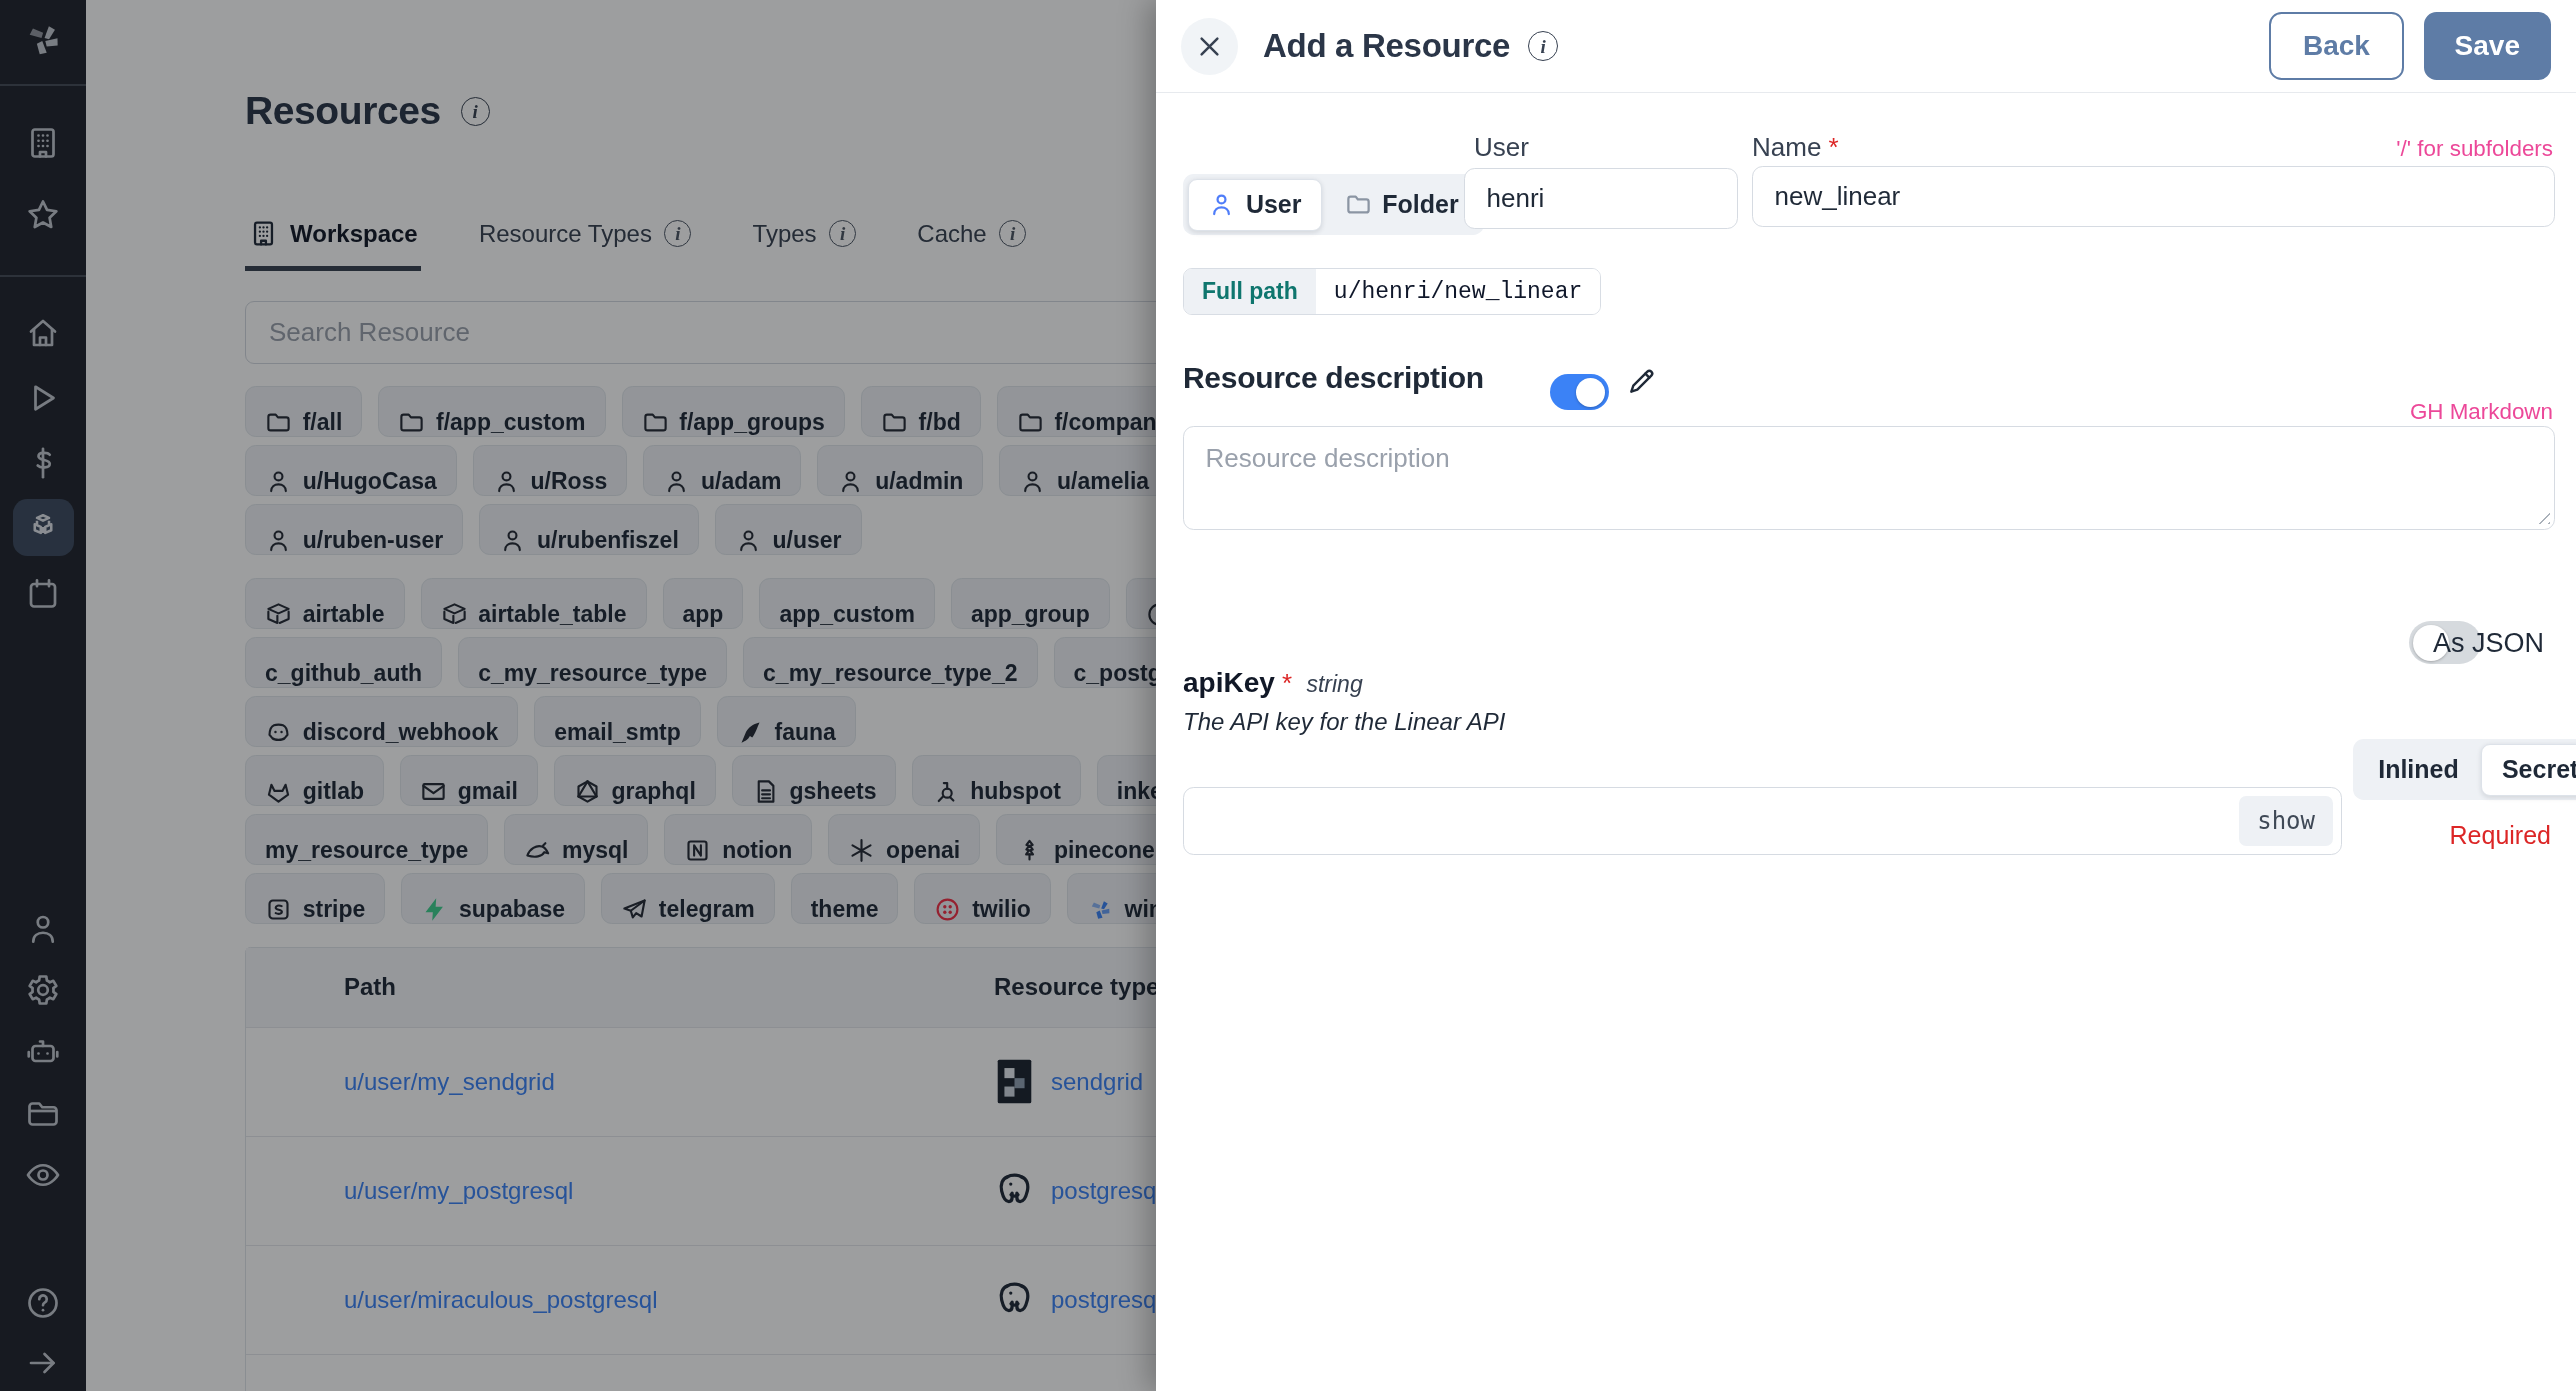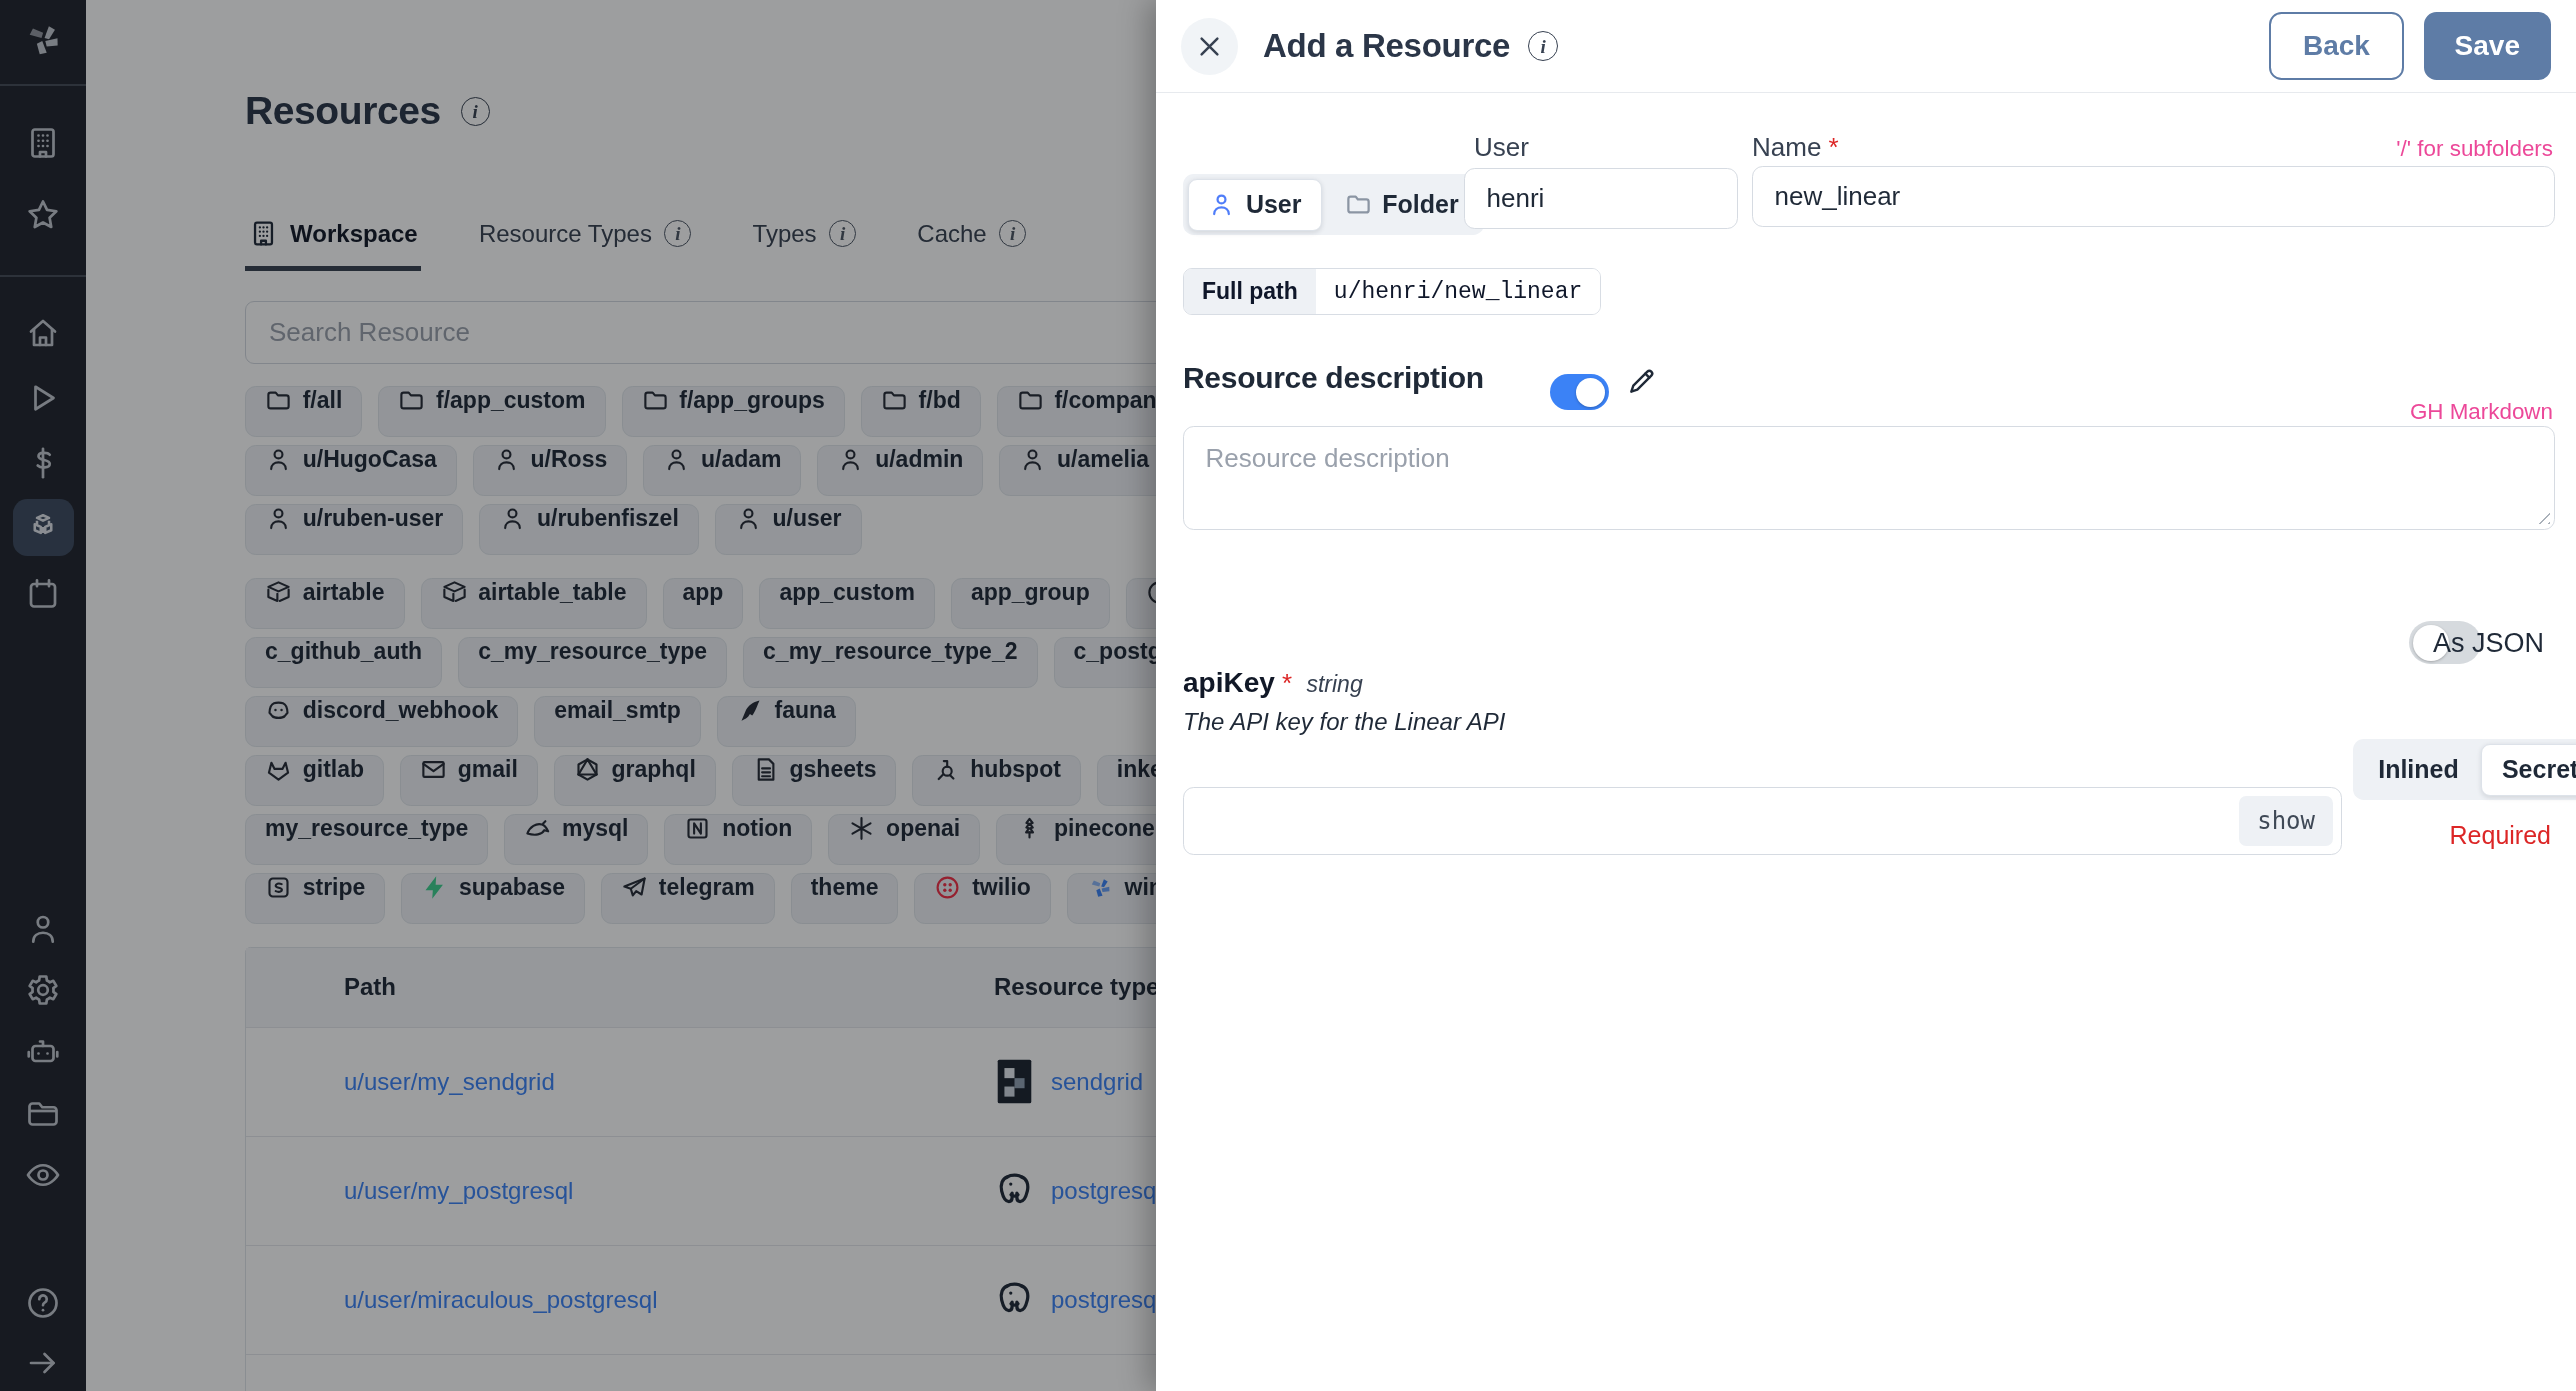--- a/index.html
+++ b/index.html
@@ -52,21 +52,21 @@
 
   .search-input {
     margin-top:30px; width:1216px; height:63px; border:1.8px solid #d3d8df; border-radius:9px;
     font-family:inherit; font-size:26px; color:#1f2937; padding:0 23px; outline:none; background:#fff;
   }
   .search-input::placeholder { color:#9aa1ac; }
 
   .chip-section { margin-top:21.5px; }
   .chip-row { display:flex; gap:16px; margin-bottom:8px; width:1342px; flex-wrap:nowrap; }
   .chip {
-    display:inline-flex; align-items:flex-start; gap:10.7px; height:51px; padding:0 19px;
+    display:inline-flex; align-items:flex-end; gap:10.7px; height:51px; padding:0 19px;
     background:#eef1f5; border:1.8px solid #dfe4ea; border-radius:10.7px; cursor:pointer;
     font-family:inherit; font-size:23px; font-weight:600; color:#1f2937; white-space:nowrap; flex:0 0 auto;
   }
   .chip:empty { min-width:57px; }
   .ci { width:27px; height:27px; display:inline-flex; color:#252b36; flex:0 0 auto; }
   .ci svg { width:27px; height:27px; }
   .rt-gap { margin-top:23px; }
 
   
   .rtable { margin-top:23px; width:1288px; border:1.8px solid #e0e4ea; border-radius:5.4px 5.4px 0 0; }
@@ -132,21 +132,21 @@
   .seg-ico svg { width:27px; height:27px; }
   .ico-blue { color:#4f7df9; }
   .ico-gray { color:#8b95a3; }
 
   .text-input {
     border:1.8px solid #d6dbe2; border-radius:10.7px; font-family:inherit; font-size:26px; color:#1f2937;
     padding:0 21.5px; outline:none; background:#fff;
   }
 
   .fullpath { display:inline-flex; align-items:stretch; border:1.8px solid #d8dde4; border-radius:9px; overflow:hidden; height:47px; }
-  .fullpath-label { display:flex; align-items:center; padding:6px 18px; background:#eef1f5; font-size:23px; font-weight:700; color:#0f172a; }
+  .fullpath-label { display:flex; align-items:center; padding:6px 18px; background:#eef1f5; font-size:23px; font-weight:700; color:#0f766e; }
   .fullpath-value { display:flex; align-items:center; padding:0 18px; background:#fff; font-family:Liberation Mono, monospace; font-size:23px; color:#0f172a; }
 
   .sec-heading { font-size:30px; font-weight:800; color:#1f2937; letter-spacing:-0.3px; }
 
   .toggle { position:relative; border-radius:894px; cursor:pointer; display:inline-block; }
   .toggle .knob { position:absolute; top:3.6px; border-radius:50%; background:#fff; box-shadow:0 0.9px 2.7px rgba(0,0,0,0.25); }
   .toggle-sm { width:59px; height:36px; background:#3b82f6; }
   .toggle-sm .knob { width:29px; height:29px; right:3.6px; }
   .toggle-lg { width:72px; height:43px; background:#d6dade; }
   .toggle-lg .knob { width:36px; height:36px; left:3.6px; }

